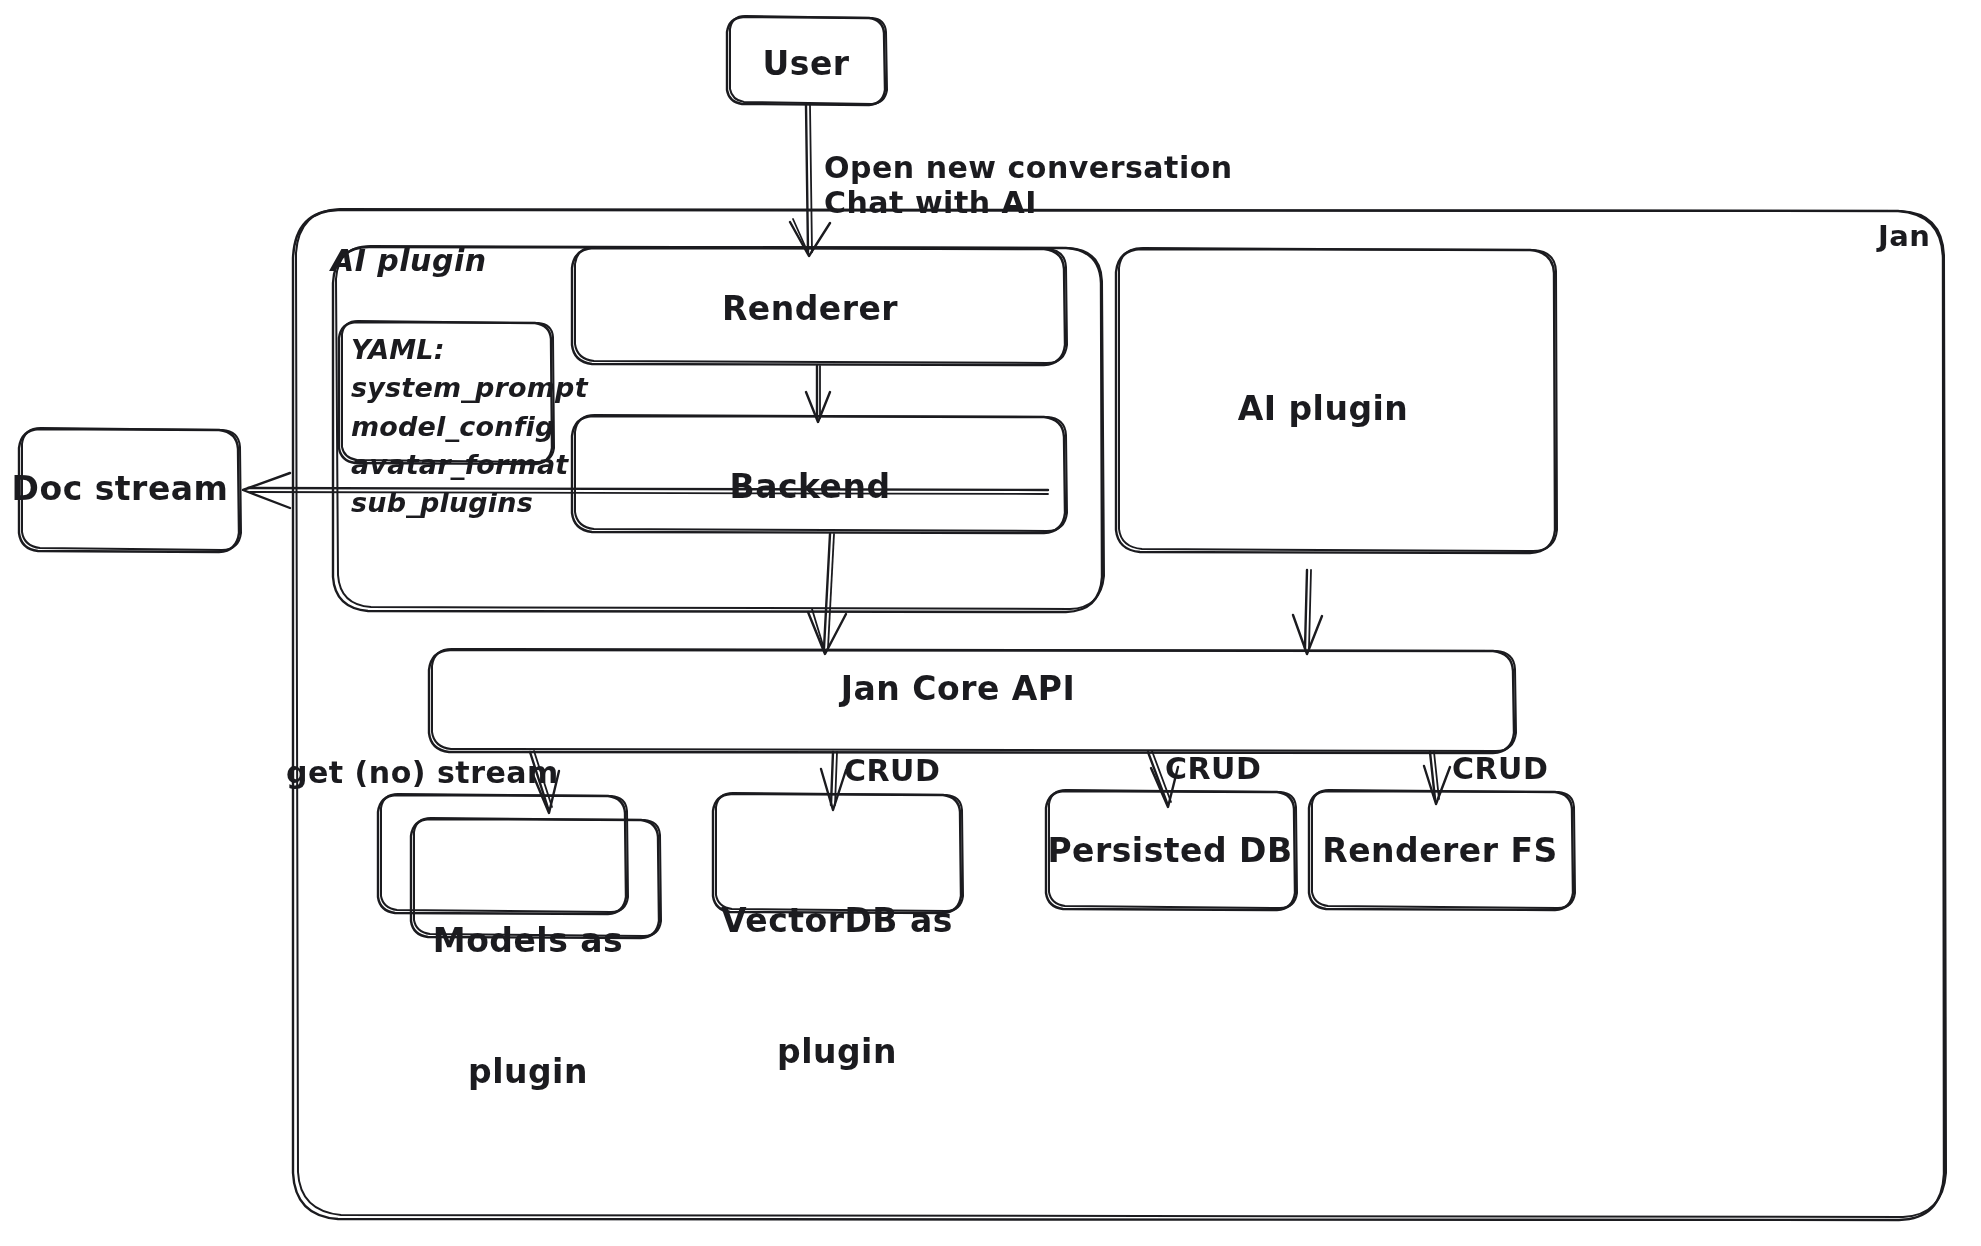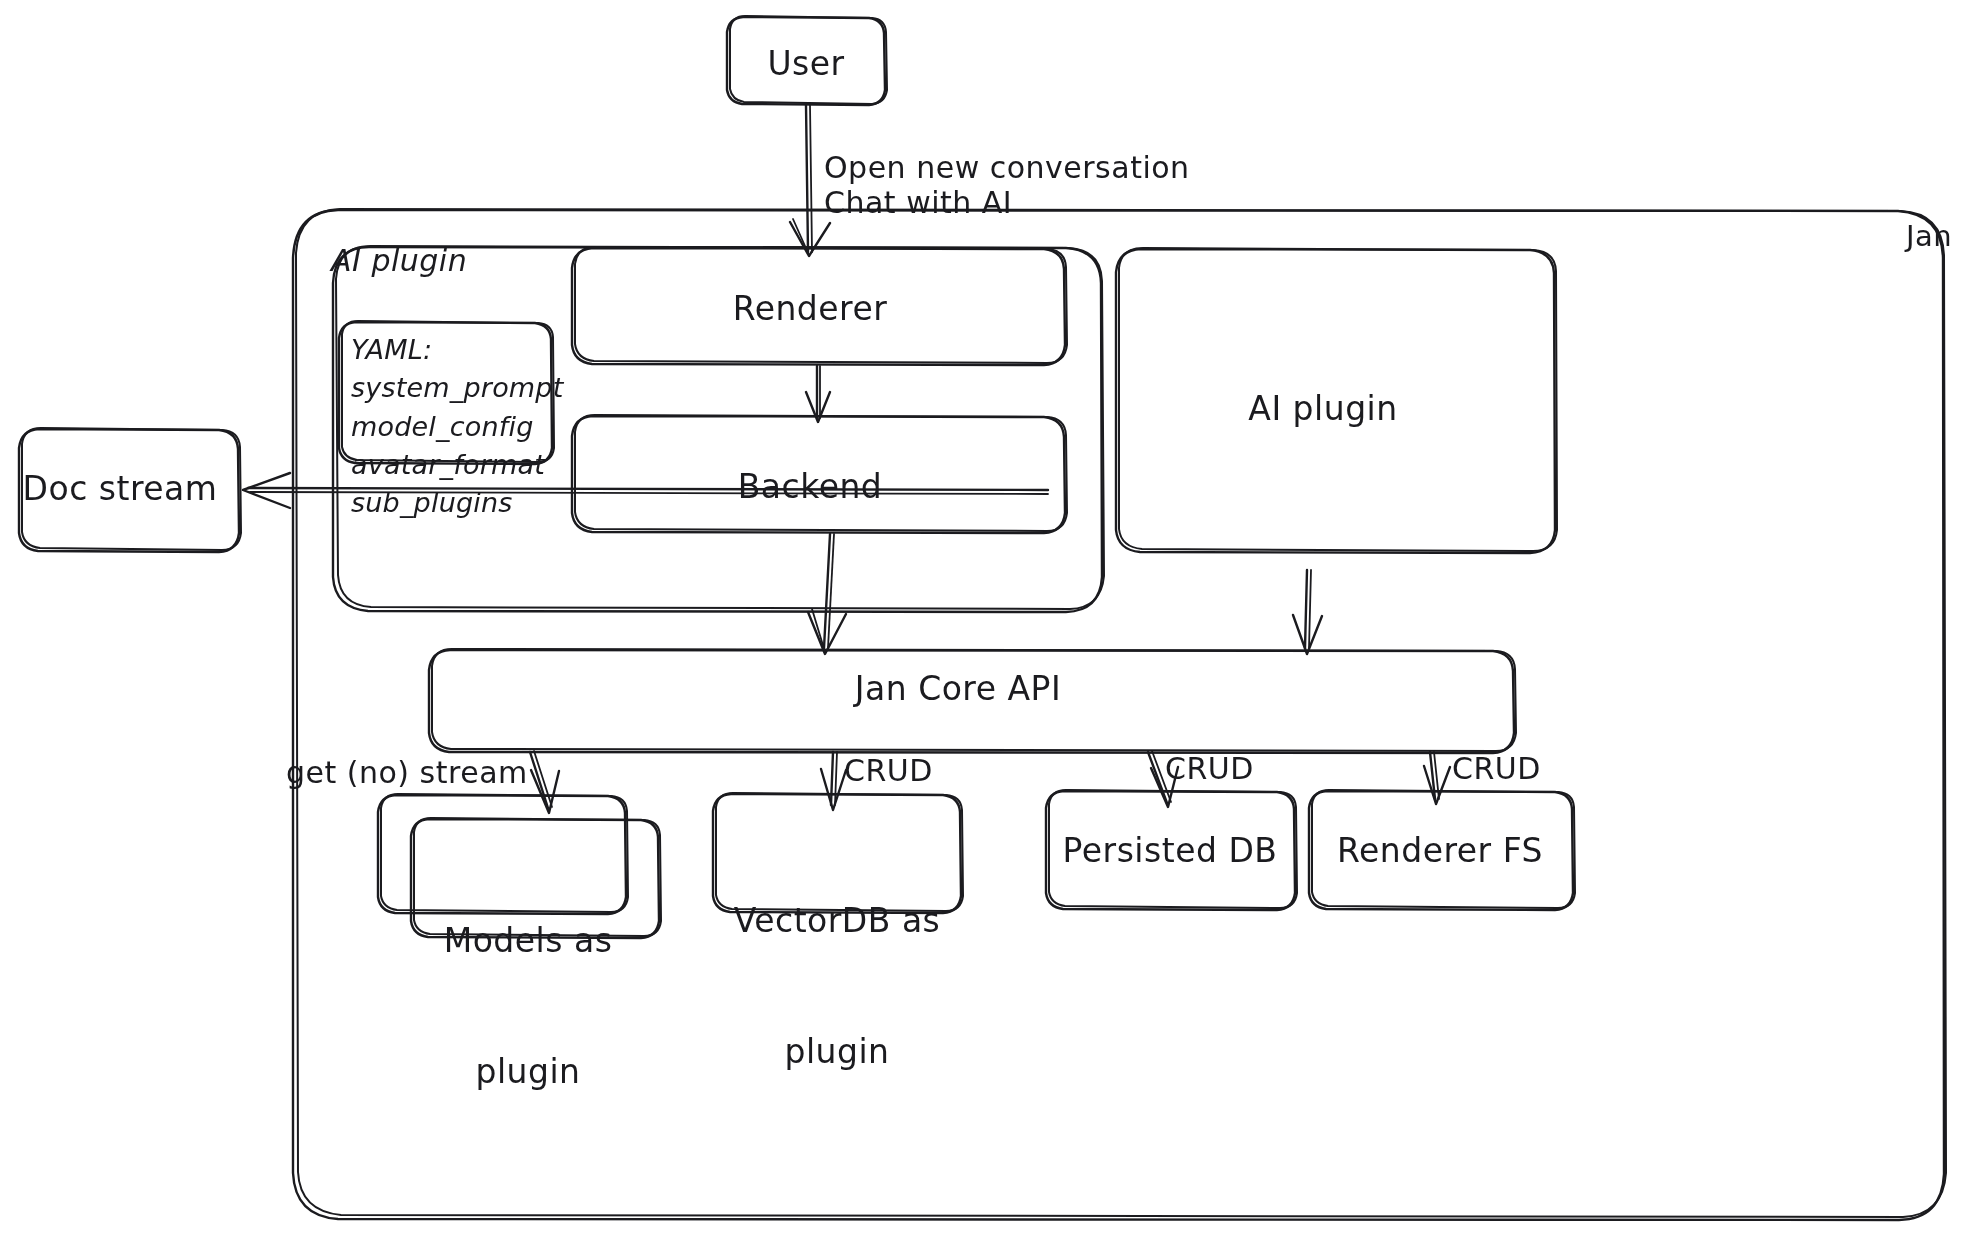--- a/index.html
+++ b/index.html
@@ -10,20 +10,21 @@
   }
   body {
     font-family: "DejaVu Sans", sans-serif;
   }
   #stage {
     position: relative;
     width: 1981px;
     height: 1246px;
     background: #ffffff;
     overflow: hidden;
+    font-weight: bold;
   }
   #svg-layer {
     position: absolute;
     left: 0; top: 0;
     width: 1981px;
     height: 1246px;
   }
   .lbl {
     position: absolute;
     color: #1b1b1f;
@@ -203,21 +204,21 @@
 
   </svg>
 
   <div class="lbl node-label center" style="left:806px; top:45px;">User</div>
 
   <div class="lbl edge-label" style="left:824px; top:122px;margin-top:28px;">Open new conversation
 Chat with AI</div>
 
   <div class="lbl container-label" style="left:331px; top:243px;">AI plugin</div>
 
-  <div class="lbl jan-label" style="left:1878px; top:219px;margin-left:28px;">Jan</div>
+  <div class="lbl jan-label" style="left:1878px; top:219px;">Jan</div>
 
   <div class="lbl node-label center" style="left:810px; top:290px;">Renderer</div>
 
   <div class="lbl small-label" style="left:351px; top:331px;">YAML:
 system_prompt
 model_config
 avatar_format
 sub_plugins</div>
 
   <div class="lbl node-label center" style="left:1323px; top:390px;">AI plugin</div>

